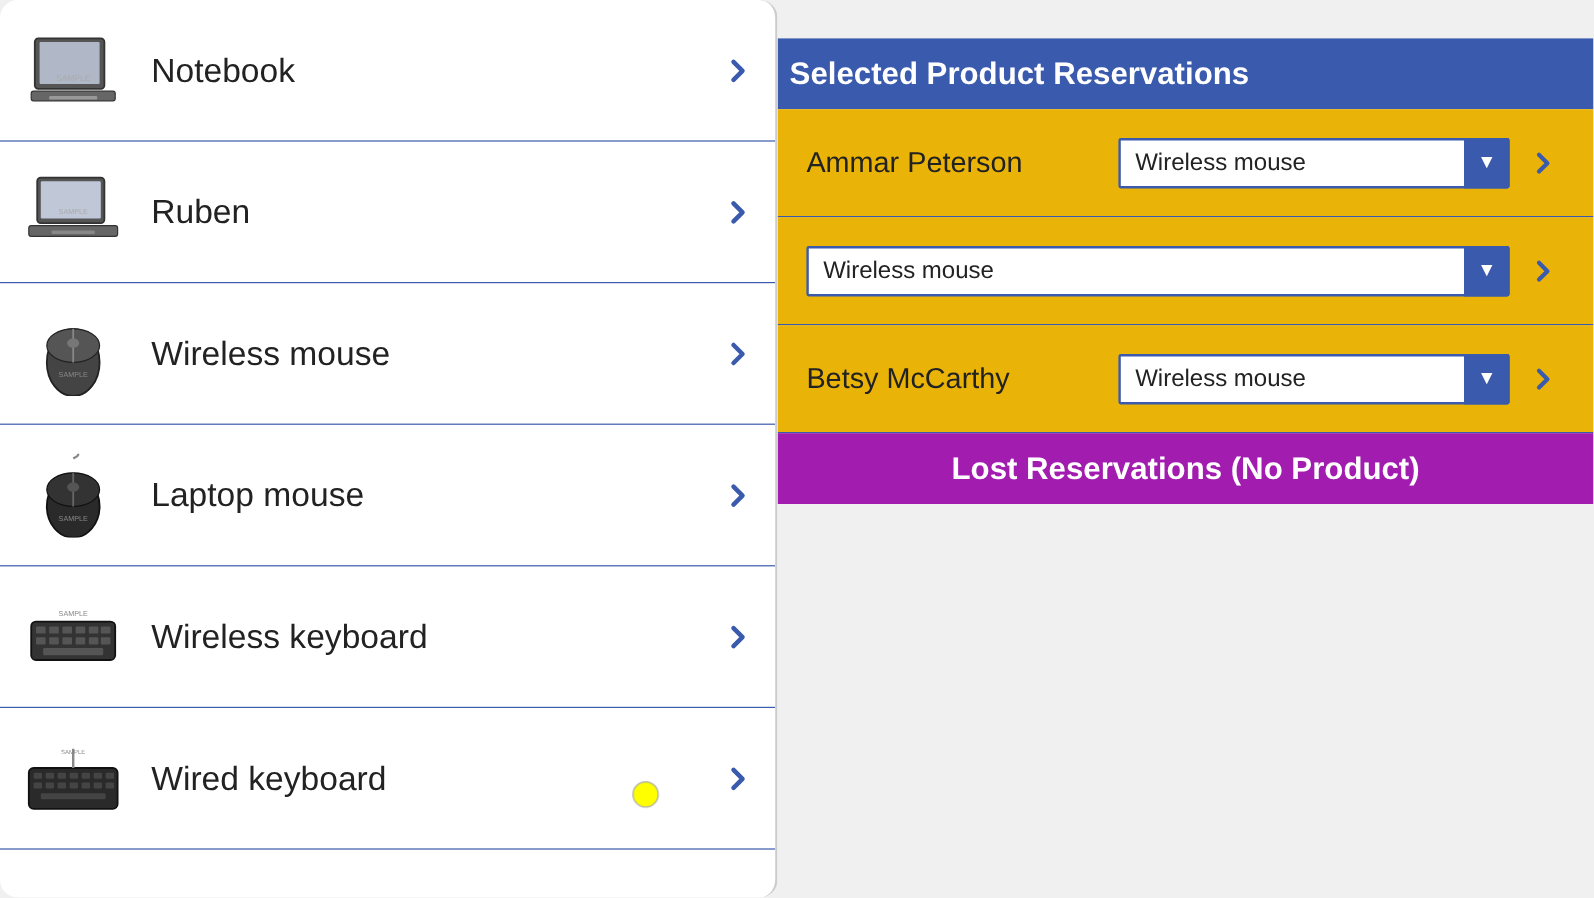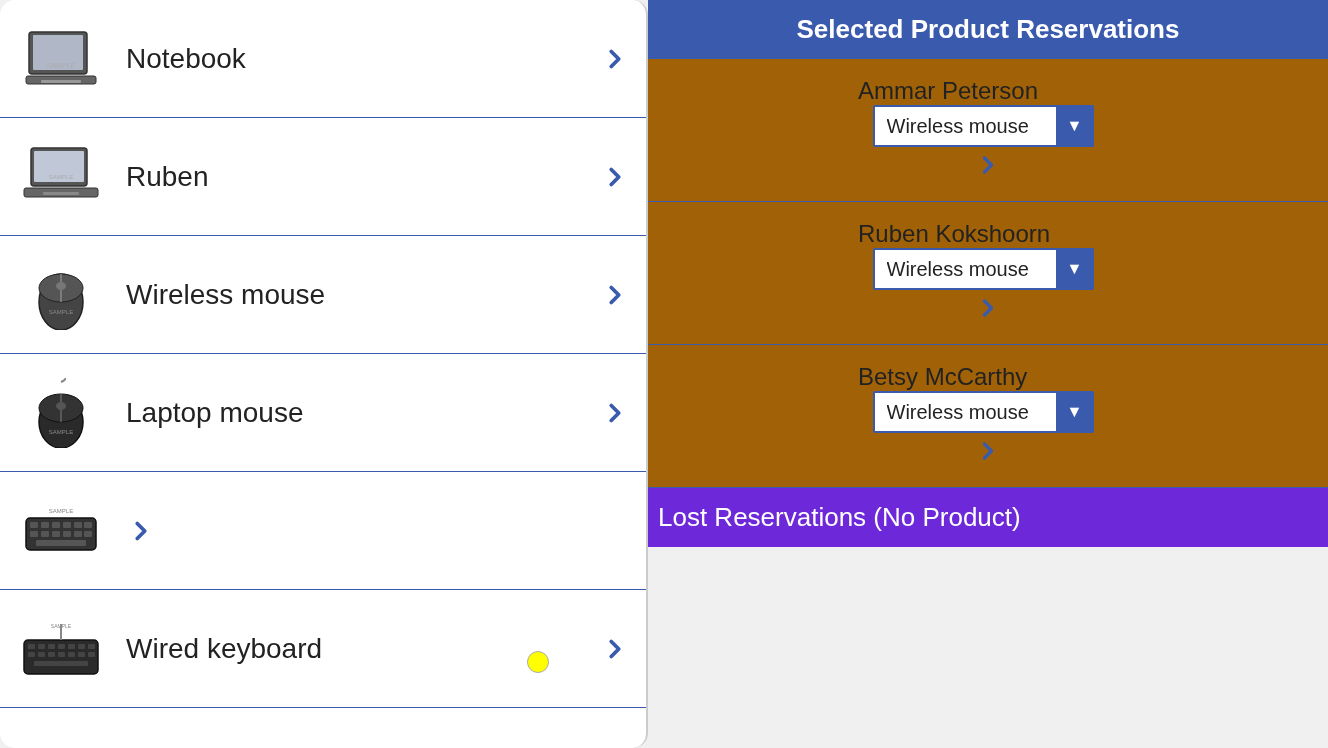--- a/index.html
+++ b/index.html
@@ -73,34 +73,33 @@
     
     .right-panel {
       flex: 1;
       background: #f0f0f0;
       overflow-y: auto;
     }
 
     .section-header {
       background: #3a5aad;
       color: #fff;
-      text-align: center;
       font-size: 26px;
       font-weight: bold;
       padding: 14px 10px;
+      margin-top: 32px;
     }
 
     .reservation-row {
       display: flex;
       align-items: center;
       padding: 18px 24px;
       border-bottom: 1.5px solid #3a5aad;
-      background: #a16207;
+      background: #eab308;
       min-height: 90px;
-      flex-direction: column;
     }
 
     .person-name {
       font-size: 24px;
       color: #222;
       width: 260px;
       flex-shrink: 0;
     }
 
     .product-select-wrapper {
@@ -151,24 +150,25 @@
       cursor: pointer;
       flex-shrink: 0;
     }
 
     .nav-arrow-btn svg {
       width: 28px;
       height: 28px;
     }
 
     .lost-section {
-      background: #6d28d9;
+      background: #a21caf;
       color: #fff;
+      text-align: center;
       font-size: 26px;
-      font-weight: normal;
+      font-weight: bold;
       padding: 14px 10px;
       margin-top: 0;
     }
 
     .cursor-dot {
       width: 22px;
       height: 22px;
       background: yellow;
       border-radius: 50%;
       position: fixed;
@@ -264,20 +264,21 @@
       <rect x="9" y="35" width="8" height="6" rx="1" fill="#555"></rect>
       <rect x="20" y="35" width="8" height="6" rx="1" fill="#555"></rect>
       <rect x="31" y="35" width="8" height="6" rx="1" fill="#555"></rect>
       <rect x="42" y="35" width="8" height="6" rx="1" fill="#555"></rect>
       <rect x="53" y="35" width="8" height="6" rx="1" fill="#555"></rect>
       <rect x="63" y="35" width="8" height="6" rx="1" fill="#555"></rect>
       <rect x="15" y="44" width="50" height="6" rx="1" fill="#555"></rect>
       <text x="50%" y="22%" dominant-baseline="middle" text-anchor="middle" font-size="6" fill="#888">SAMPLE</text>
     </svg>
       </div>
+      <span class="product-label">Wireless keyboard</span>
       <div class="chevron-right">
         <svg viewBox="0 0 24 24" fill="none" stroke="#3a5aad" stroke-width="3" stroke-linecap="round" stroke-linejoin="round">
           <polyline points="9 18 15 12 9 6"></polyline>
         </svg>
       </div>
     </div>
     <div class="product-item">
       <div class="product-icon icon-wired-keyboard">
         <svg viewBox="0 0 80 70" xmlns="http://www.w3.org/2000/svg">
       <rect x="3" y="26" width="74" height="34" rx="4" fill="#2a2a2a" stroke="#111" stroke-width="1.5"></rect>
@@ -316,21 +317,20 @@
   <div class="reservation-row">
         <div class="person-name">Ammar Peterson</div>
         <div class="product-select-wrapper"><select class="product-select"><option value="Wireless mouse">Wireless mouse</option><option value="Wired mouse">Wired mouse</option><option value="Notebook">Notebook</option><option value="Laptop">Laptop</option><option value="Wireless keyboard">Wireless keyboard</option><option value="Wired keyboard">Wired keyboard</option></select><div class="select-arrow"></div></div>
         <div class="nav-arrow-btn">
           <svg viewBox="0 0 24 24" fill="none" stroke="#3a5aad" stroke-width="3" stroke-linecap="round" stroke-linejoin="round">
             <polyline points="9 18 15 12 9 6"></polyline>
           </svg>
         </div>
       </div>
       <div class="reservation-row">
-        <div class="person-name">Ruben Kokshoorn</div>
         <div class="product-select-wrapper"><select class="product-select"><option value="Wireless mouse">Wireless mouse</option><option value="Wired mouse">Wired mouse</option><option value="Notebook">Notebook</option><option value="Laptop">Laptop</option><option value="Wireless keyboard">Wireless keyboard</option><option value="Wired keyboard">Wired keyboard</option></select><div class="select-arrow"></div></div>
         <div class="nav-arrow-btn">
           <svg viewBox="0 0 24 24" fill="none" stroke="#3a5aad" stroke-width="3" stroke-linecap="round" stroke-linejoin="round">
             <polyline points="9 18 15 12 9 6"></polyline>
           </svg>
         </div>
       </div>
       <div class="reservation-row">
         <div class="person-name">Betsy McCarthy</div>
         <div class="product-select-wrapper"><select class="product-select"><option value="Wireless mouse">Wireless mouse</option><option value="Wired mouse">Wired mouse</option><option value="Notebook">Notebook</option><option value="Laptop">Laptop</option><option value="Wireless keyboard">Wireless keyboard</option><option value="Wired keyboard">Wired keyboard</option></select><div class="select-arrow"></div></div>

